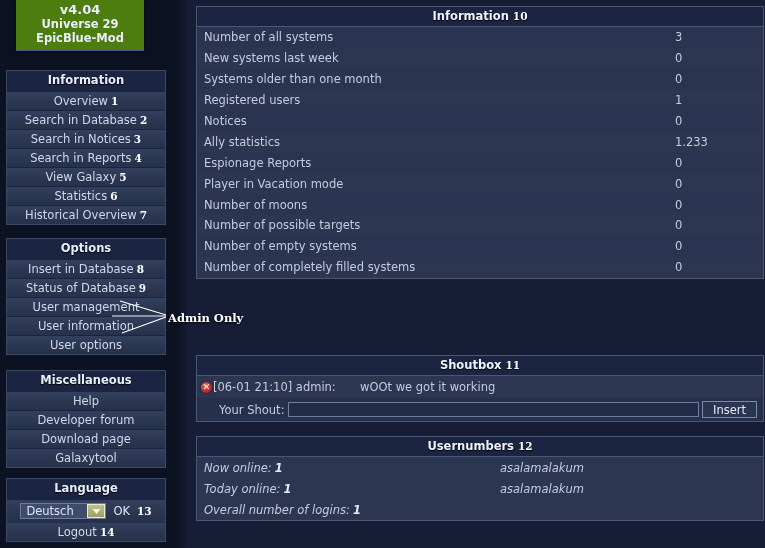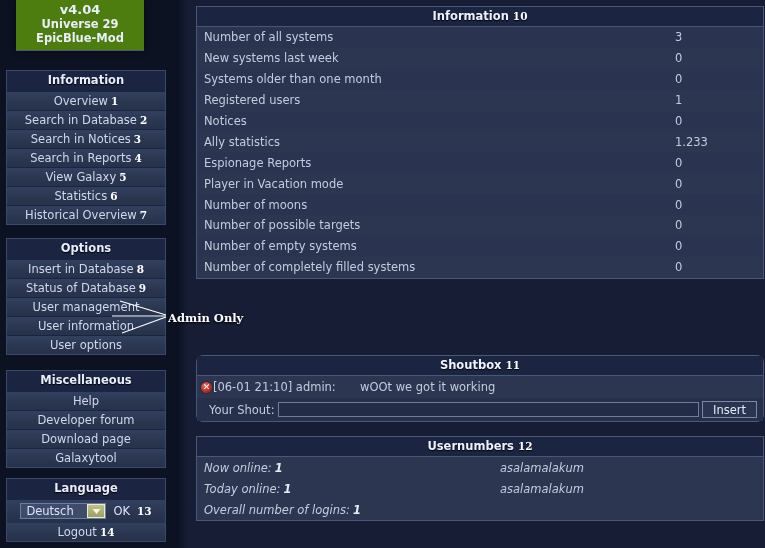--- a/index.html
+++ b/index.html
@@ -150,21 +150,21 @@
     color:#fff;font-size:9px;line-height:9px;font-weight:bold;
     margin-right:1px;flex:0 0 auto;
     box-shadow:0 0 2px rgba(0,0,0,.6);
   }
   .shout-msg .stamp{white-space:nowrap;}
   .shout-msg .stext{position:absolute;left:163px;}
   .shout-msg{position:relative;}
 
   .shout-form{
     display:flex;align-items:center;height:23px;
-    padding-left:12px;background:#26304a;gap:3px;
+    padding-left:22px;background:#26304a;gap:3px;
   }
   .shout-form .flabel{font-size:11.5px;color:#c3ccdf;white-space:nowrap;}
   .shout-input{
     height:15px;flex:1 1 auto;
     background:#232c46;
     border:1px solid #6e7c9e;
     box-sizing:border-box;
     color:#dfe6f7;font-size:11px;
     font-family:"DejaVu Sans","Liberation Sans",sans-serif;
     padding:0 3px;outline:none;
@@ -333,21 +333,21 @@
     <div class="inforow">
       <span class="lbl">Number of empty systems</span>
       <span class="val">0</span>
     </div>
     <div class="inforow">
       <span class="lbl">Number of completely filled systems</span>
       <span class="val">0</span>
     </div>
   </div>
 
-  <div class="panel" style="left:196px;top:355px;width:568px;border-radius:7px;">
+  <div class="panel" style="left:196px;top:355px;width:568px;">
     <div class="phead">
       <span>Shoutbox</span><span class="pkey">11</span>
     </div>
     <div class="shout-msg">
       <span class="xicon">✕</span>
       <span class="stamp">[06-01 21:10] admin:</span>
       <span class="stext">wOOt we got it working</span>
     </div>
     <div class="shout-form">
       <span class="flabel">Your Shout:</span>

